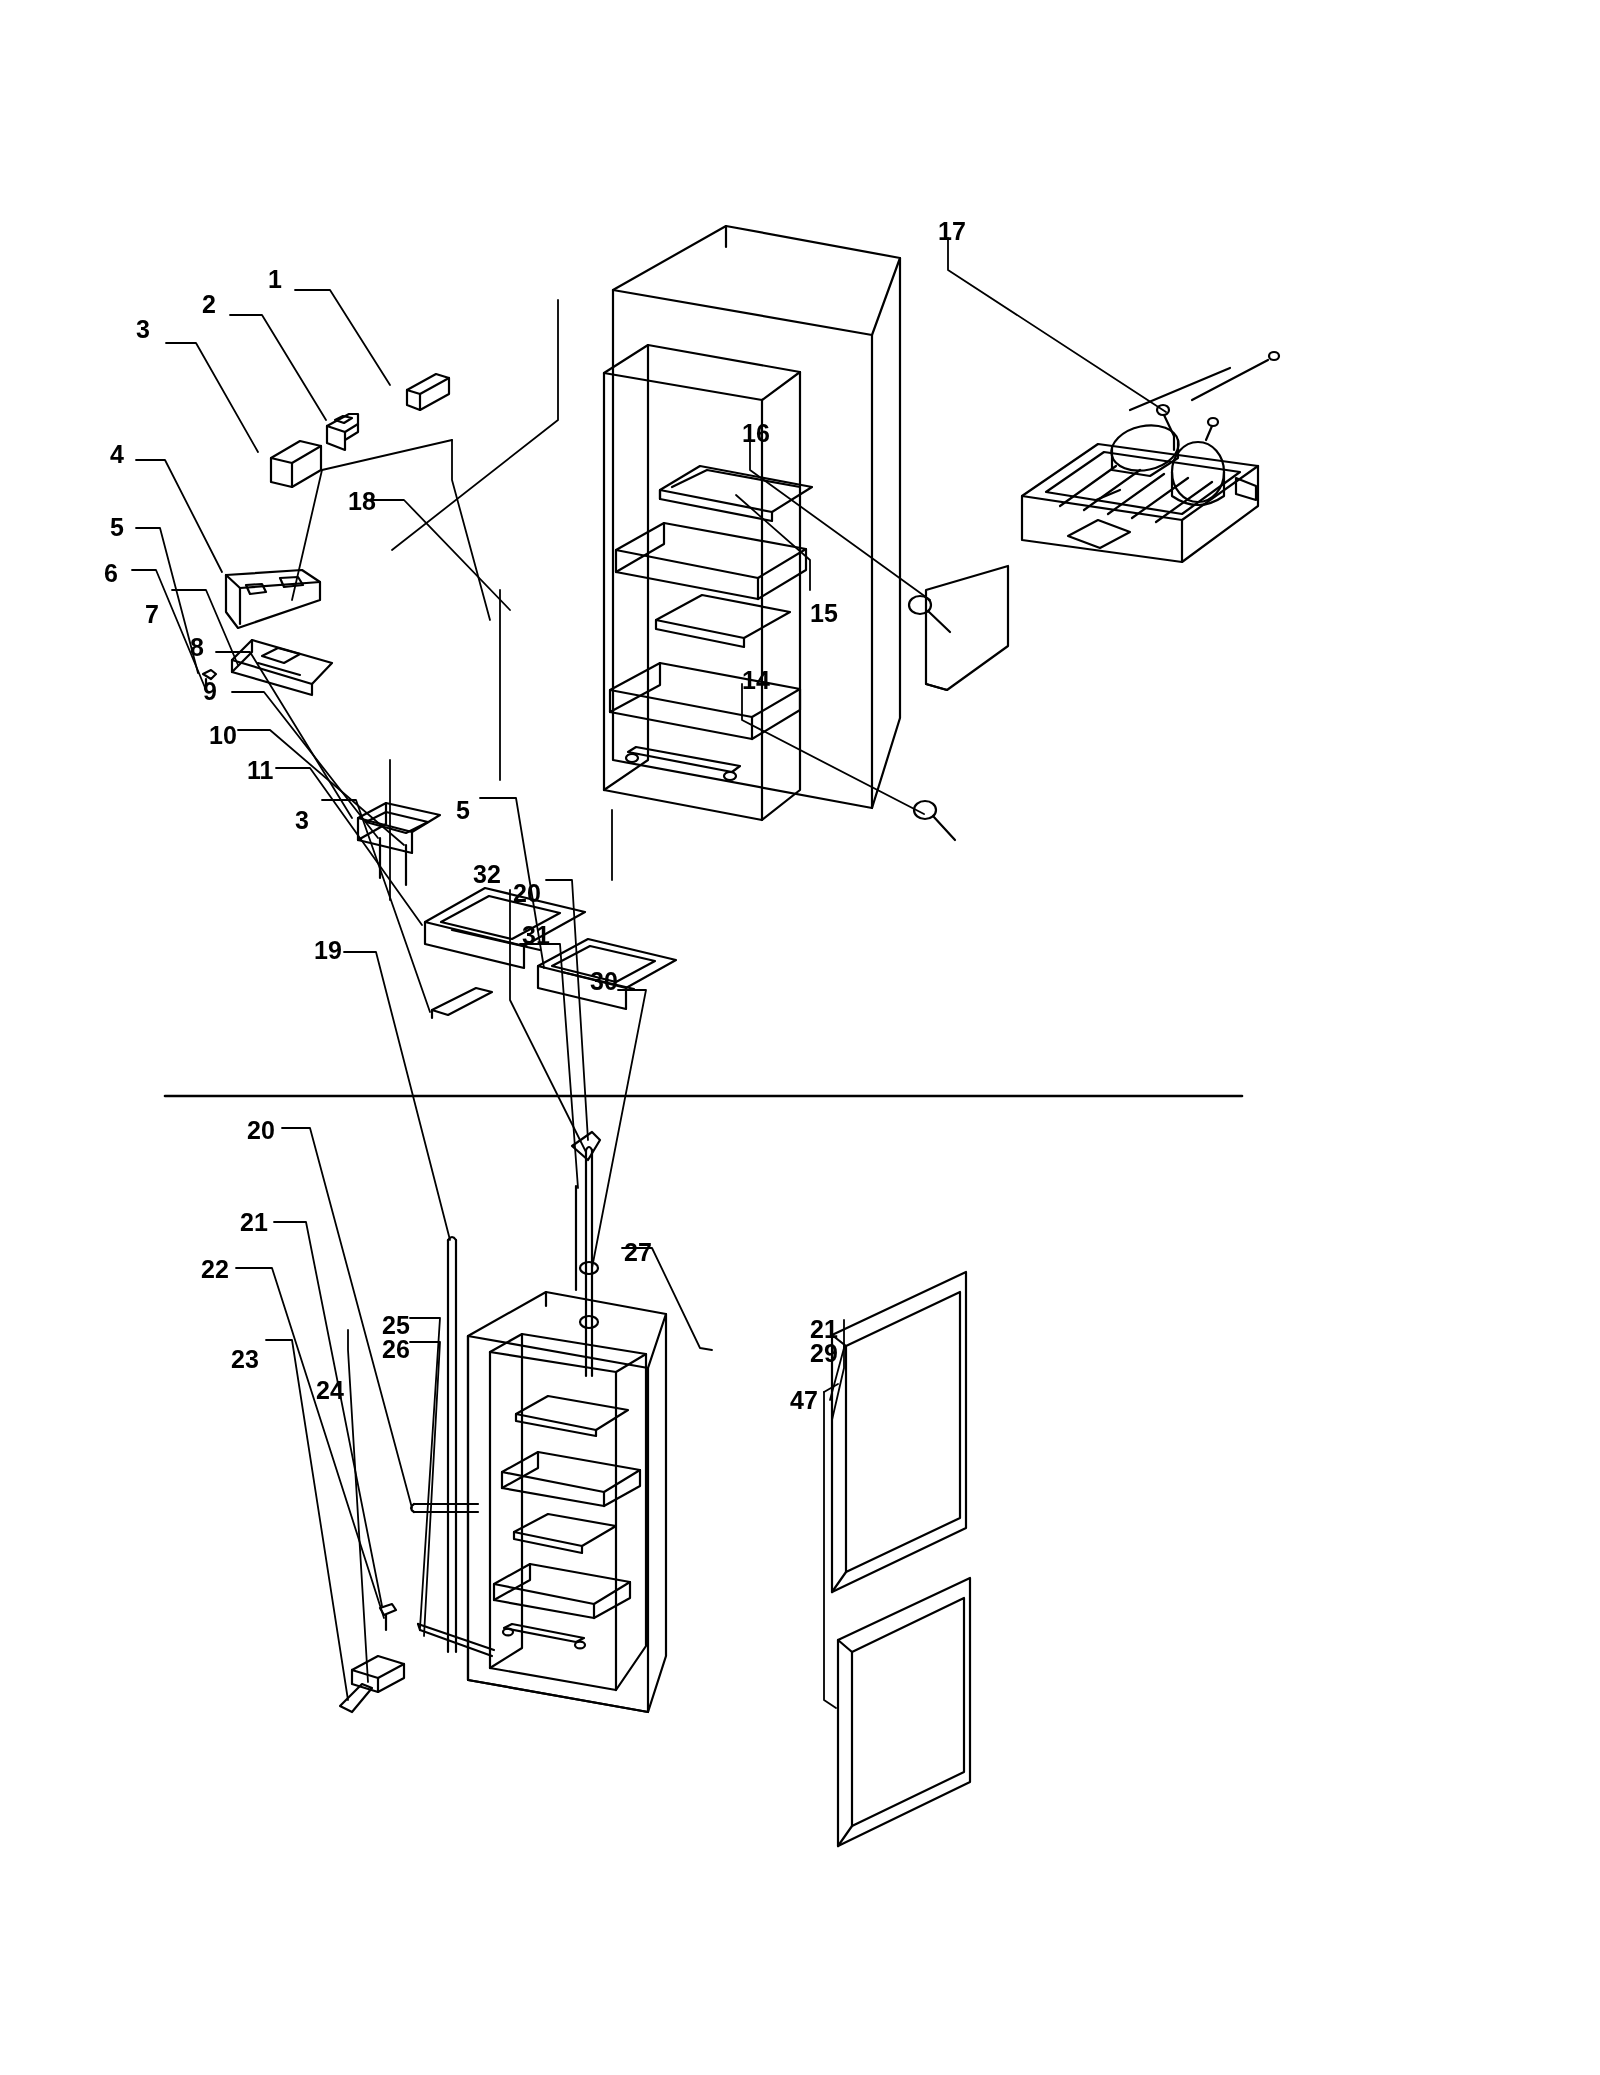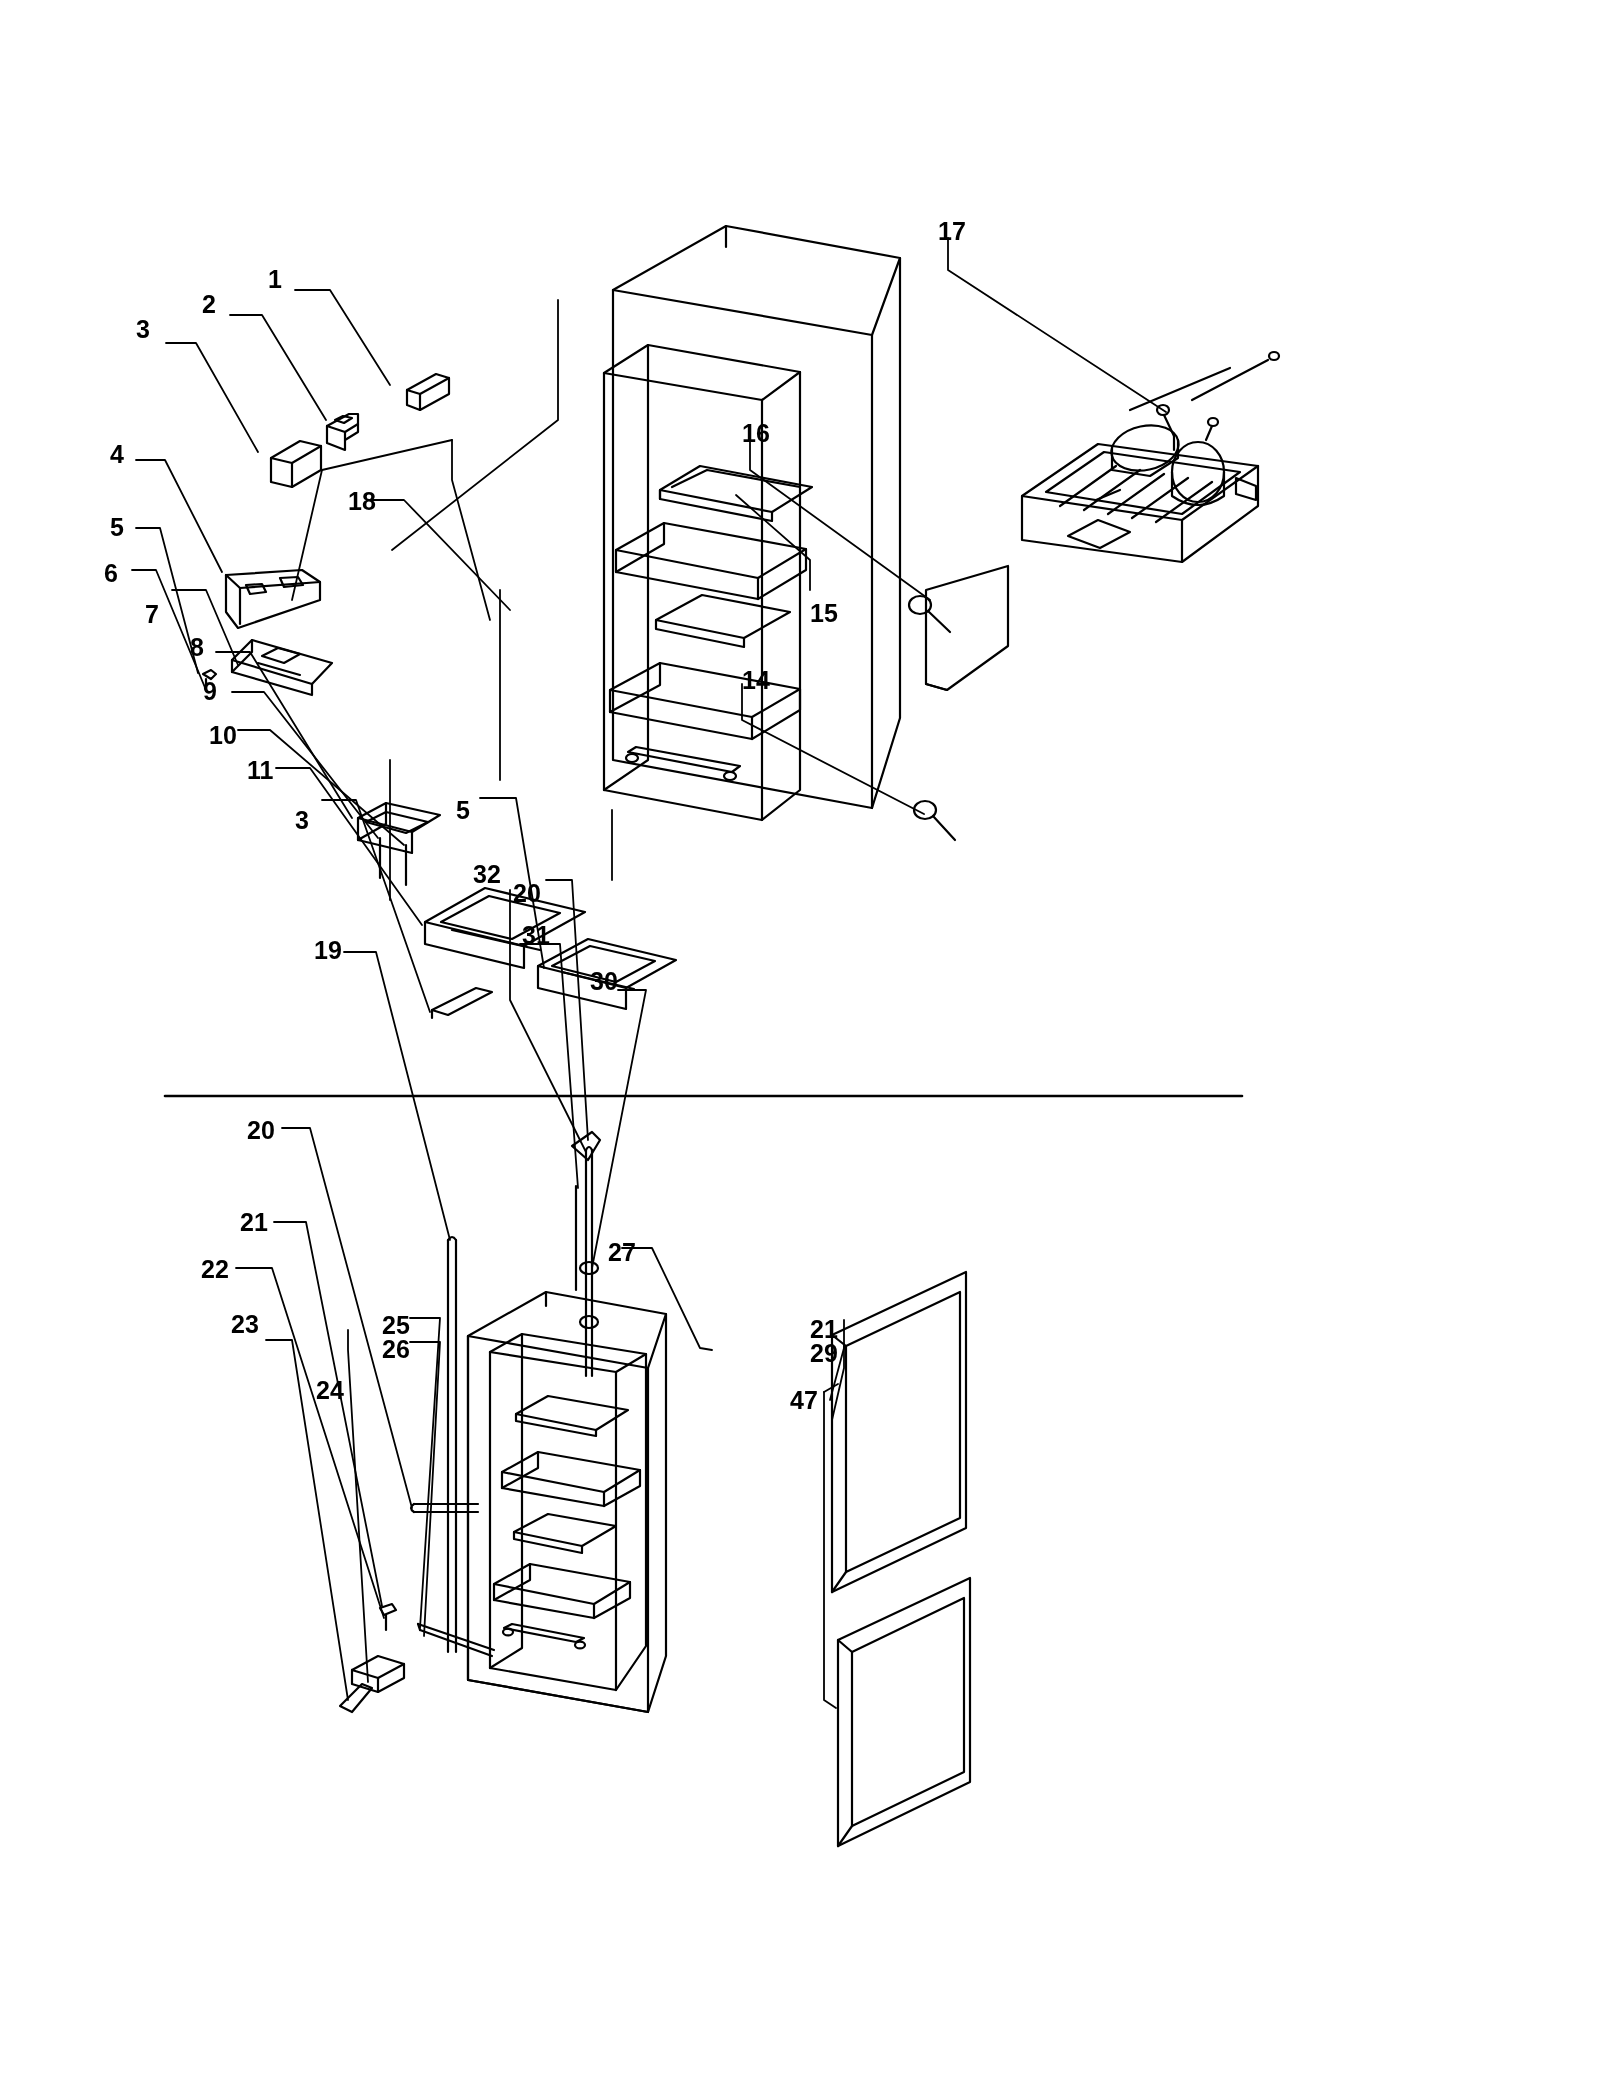--- a/index.html
+++ b/index.html
@@ -354,24 +354,24 @@
   <div class="callout" style="left:810px; top:601px;">15</div>
   <div class="callout" style="left:742px; top:421px;">16</div>
   <div class="callout" style="left:938px; top:219px;">17</div>
   <div class="callout" style="left:348px; top:489px;">18</div>
   <div class="callout" style="left:314px; top:938px;">19</div>
   <div class="callout" style="left:513px; top:881px;">20</div>
   <div class="callout" style="left:247px; top:1118px;">20</div>
   <div class="callout" style="left:240px; top:1210px;">21</div>
   <div class="callout" style="left:810px; top:1317px;">21</div>
   <div class="callout" style="left:201px; top:1257px;">22</div>
-  <div class="callout" style="left:231px; top:1312px;">23</div>
+  <div class="callout" style="left:231px; top:1347px;">23</div>
   <div class="callout" style="left:316px; top:1335px;margin-top:43px;">24</div>
   <div class="callout" style="left:382px; top:1313px;">25</div>
   <div class="callout" style="left:382px; top:1337px;text-align:center;">26</div>
-  <div class="callout" style="left:608px; top:1240px;">27</div>
+  <div class="callout" style="left:624px; top:1240px;">27</div>
   <div class="callout" style="left:790px; top:1388px;">47</div>
   <div class="callout" style="left:810px; top:1341px;">29</div>
   <div class="callout" style="left:590px; top:969px;">30</div>
   <div class="callout" style="left:522px; top:923px;text-align:right;">31</div>
   <div class="callout" style="left:473px; top:862px;">32</div>
 
 </div>
 
 </body></html>

